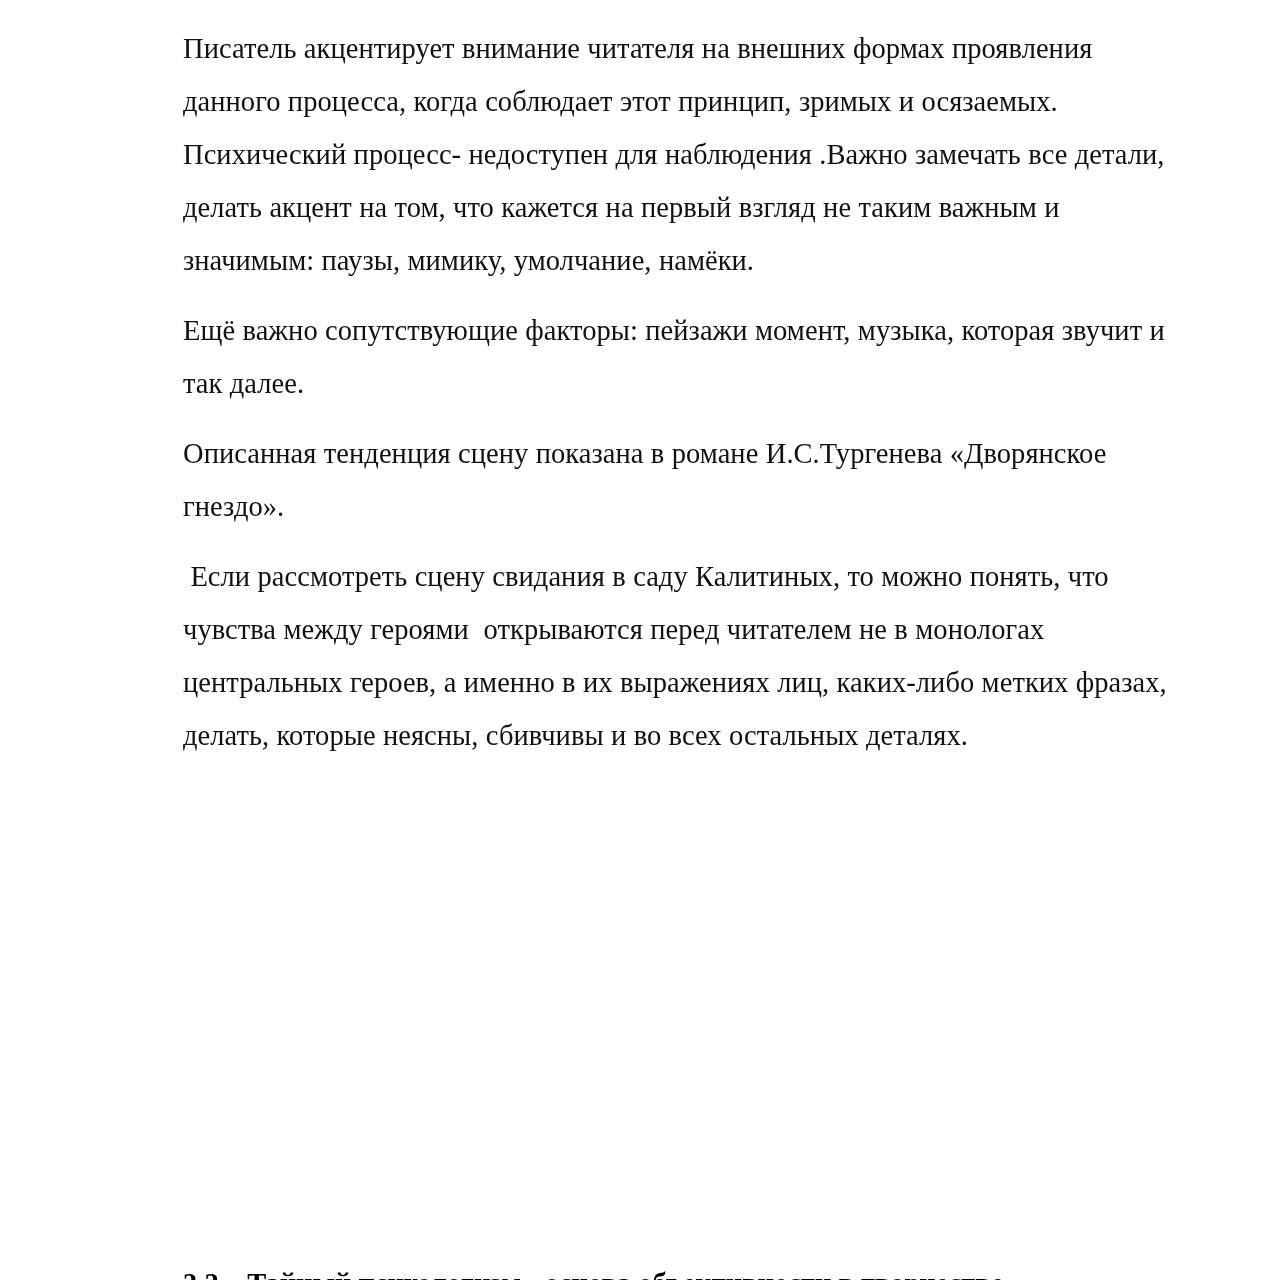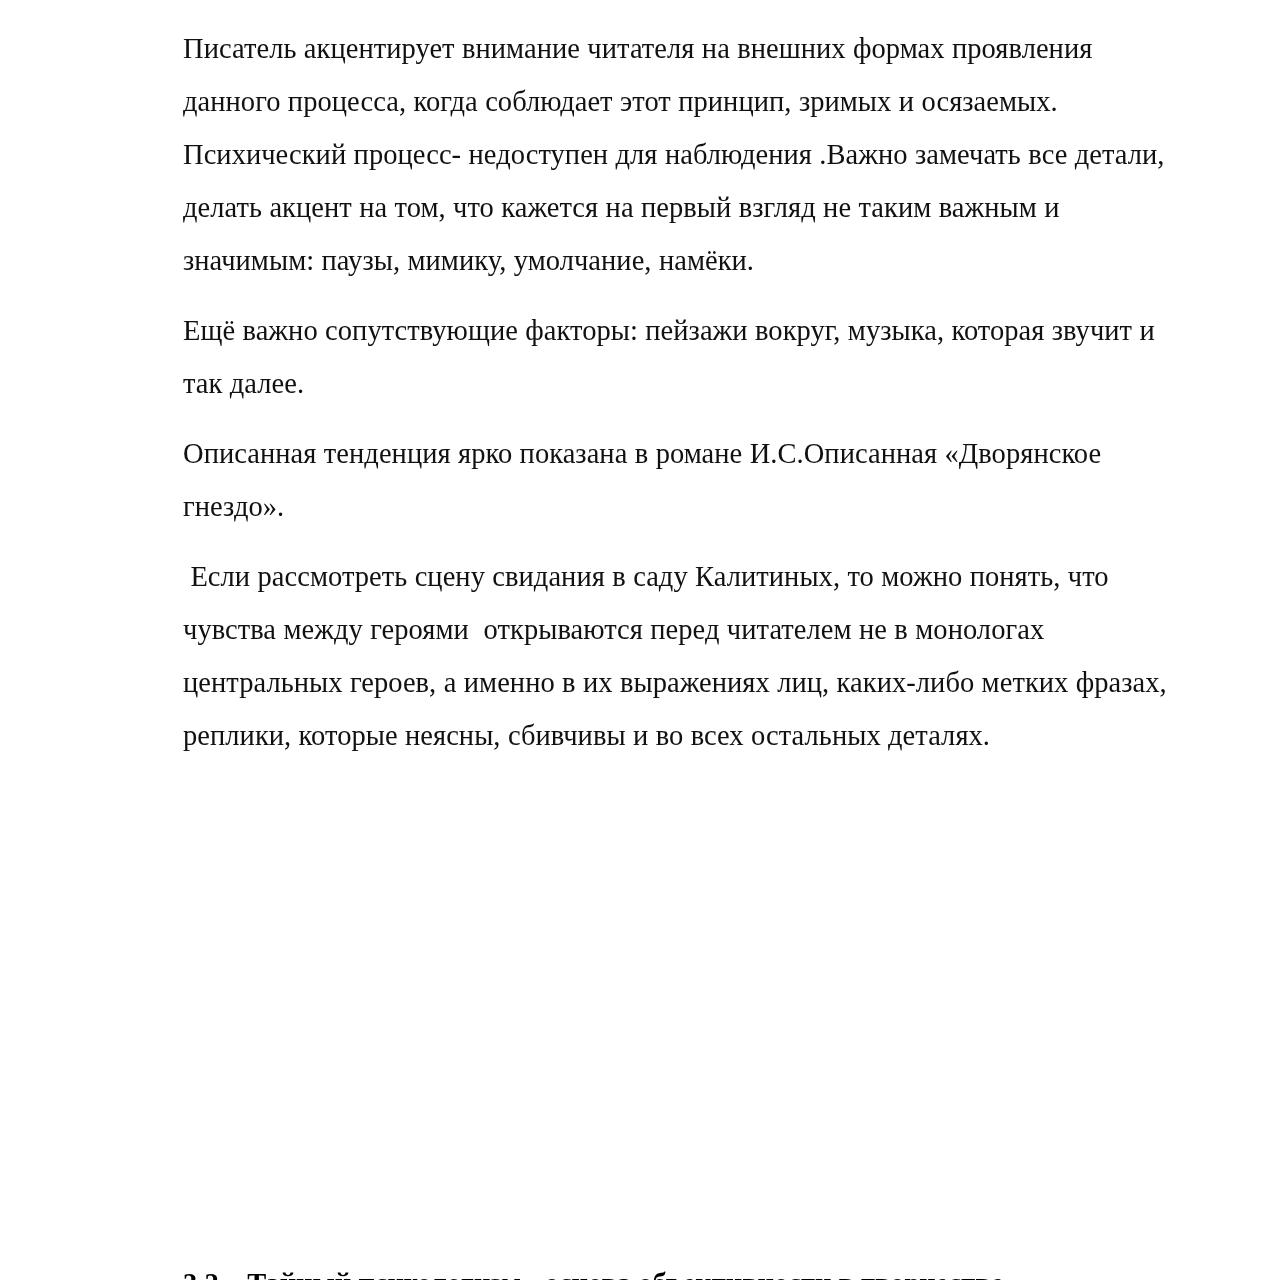--- a/index.html
+++ b/index.html
@@ -57,24 +57,24 @@
 </style>
 </head>
 <body>
 
 <div class="page">
 
   <div class="content">
 
     <p class="para">Писатель акцентирует внимание читателя на внешних формах проявления данного процесса, когда соблюдает этот принцип, зримых и осязаемых. Психический процесс- недоступен для наблюдения .Важно замечать все детали, делать акцент на том, что кажется на первый взгляд не таким важным и значимым: паузы, мимику, умолчание, намёки.</p>
 
-    <p class="para">Ещё важно сопутствующие факторы: пейзажи вокруг, музыка, которая звучит и так далее.</p>
+    <p class="para">Ещё важно сопутствующие факторы: пейзажи момент, музыка, которая звучит и так далее.</p>
 
-    <p class="para">Описанная тенденция ярко показана в романе И.С.Описанная «Дворянское гнездо».</p>
+    <p class="para">Описанная тенденция сцену показана в романе И.С.Тургенева «Дворянское гнездо».</p>
 
 
-    <p class="para"> Если рассмотреть сцену свидания в саду Калитиных, то можно понять, что чувства между героями  открываются перед читателем не в монологах центральных героев, а именно в их выражениях лиц, каких-либо метких фразах, реплики, которые неясны, сбивчивы и во всех остальных деталях.</p>
+    <p class="para"> Если рассмотреть сцену свидания в саду Калитиных, то можно понять, что чувства между героями  открываются перед читателем не в монологах центральных героев, а именно в их выражениях лиц, каких-либо метких фразах, делать, которые неясны, сбивчивы и во всех остальных деталях.</p>
 
   </div>
 
   <h2 class="section-heading">3.2. «Тайный психологизм»-основа объективности в творчестве</h2>
 
 </div>
 
 </body></html>

